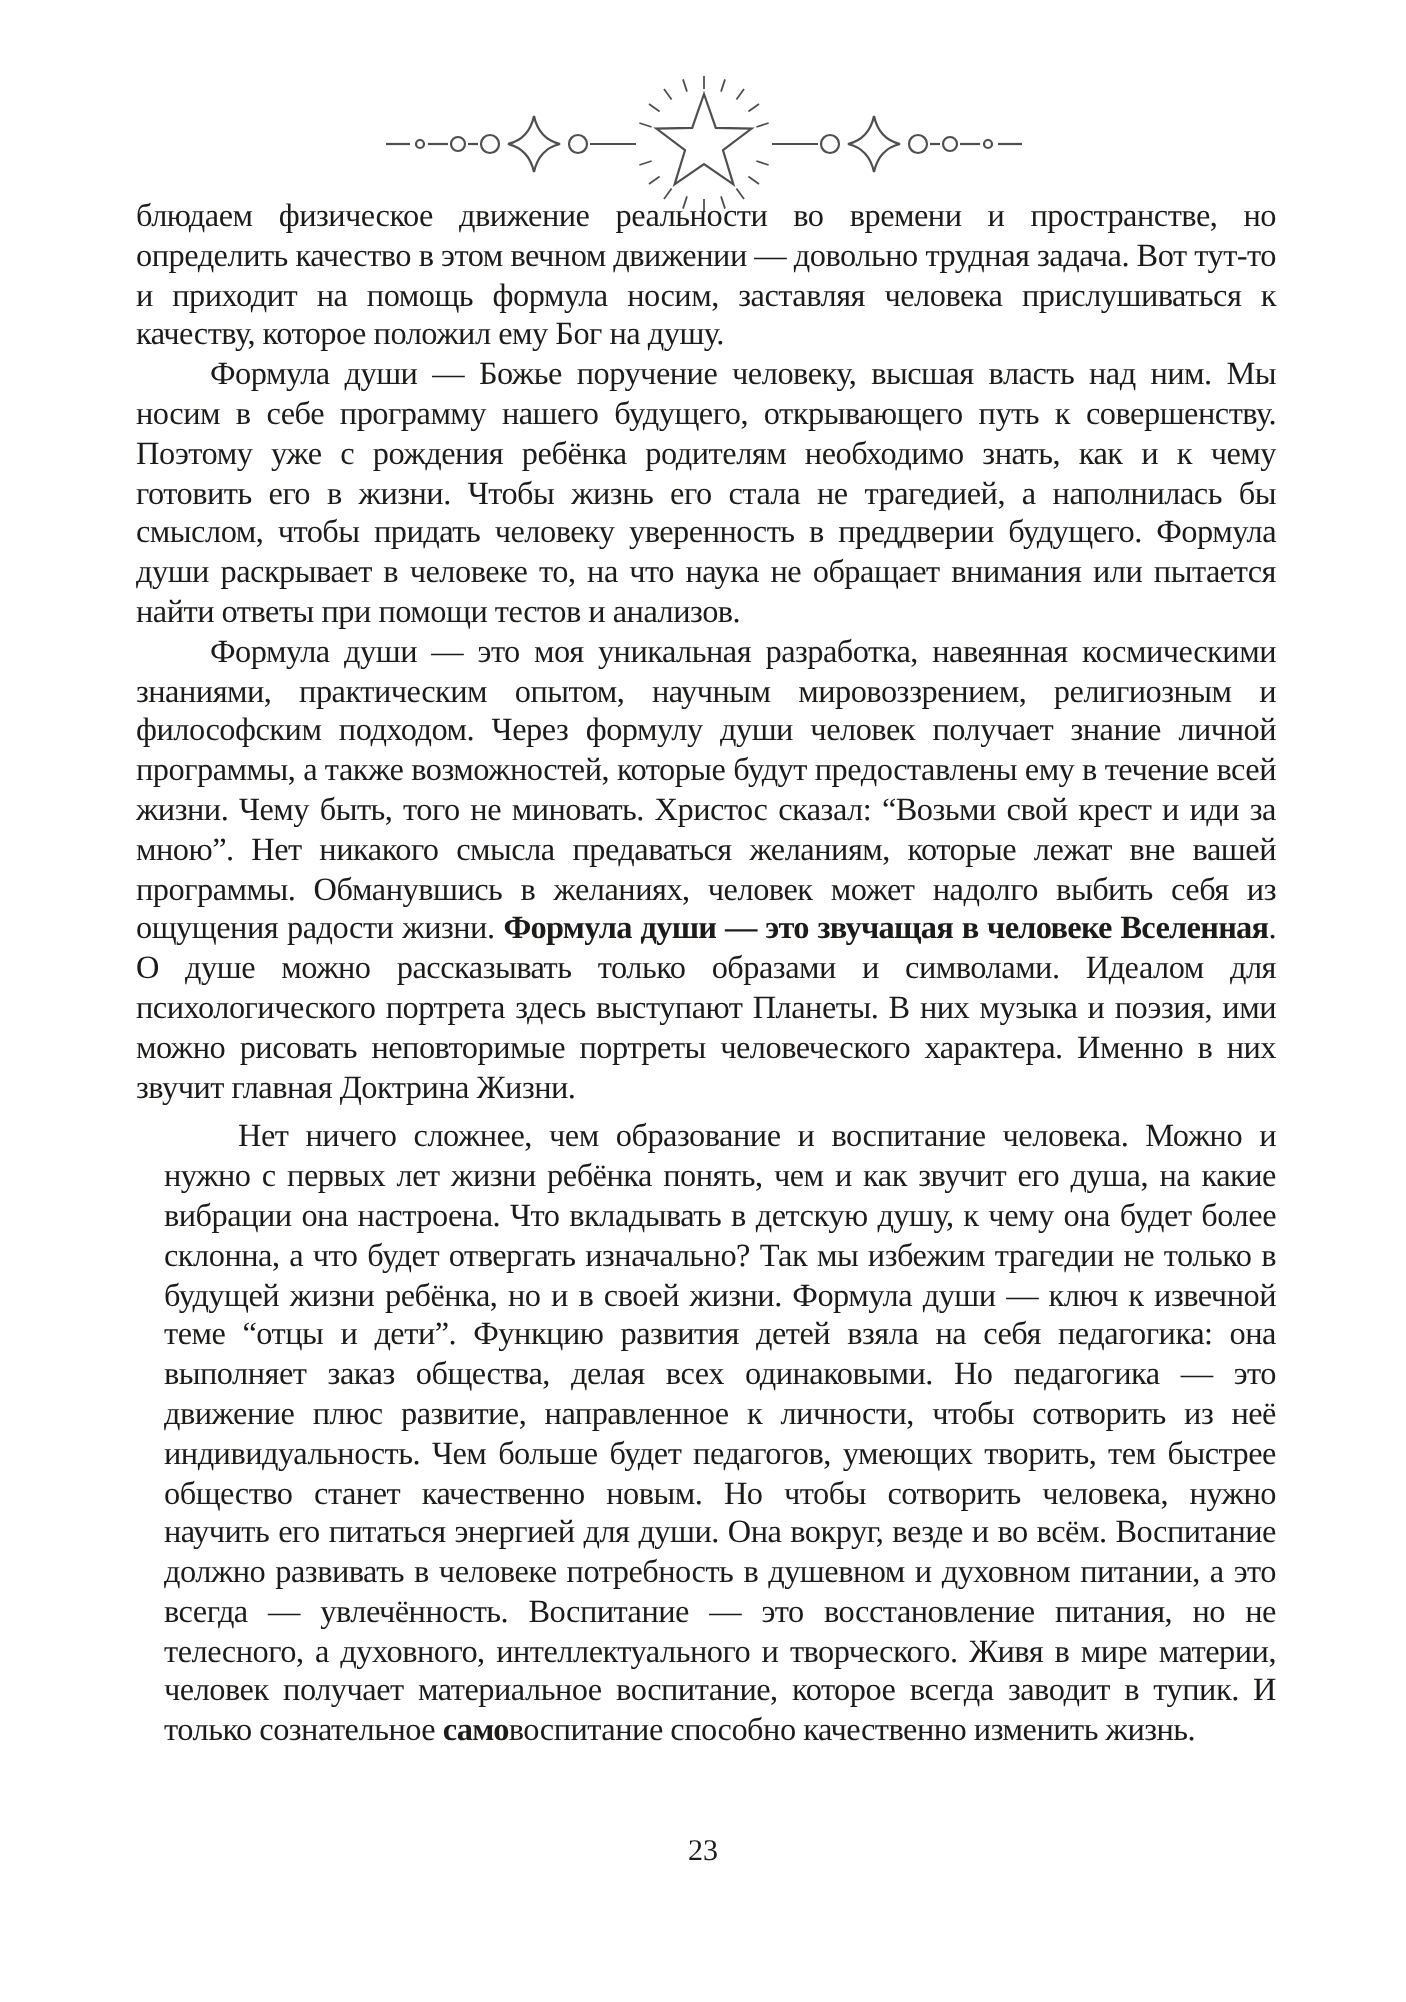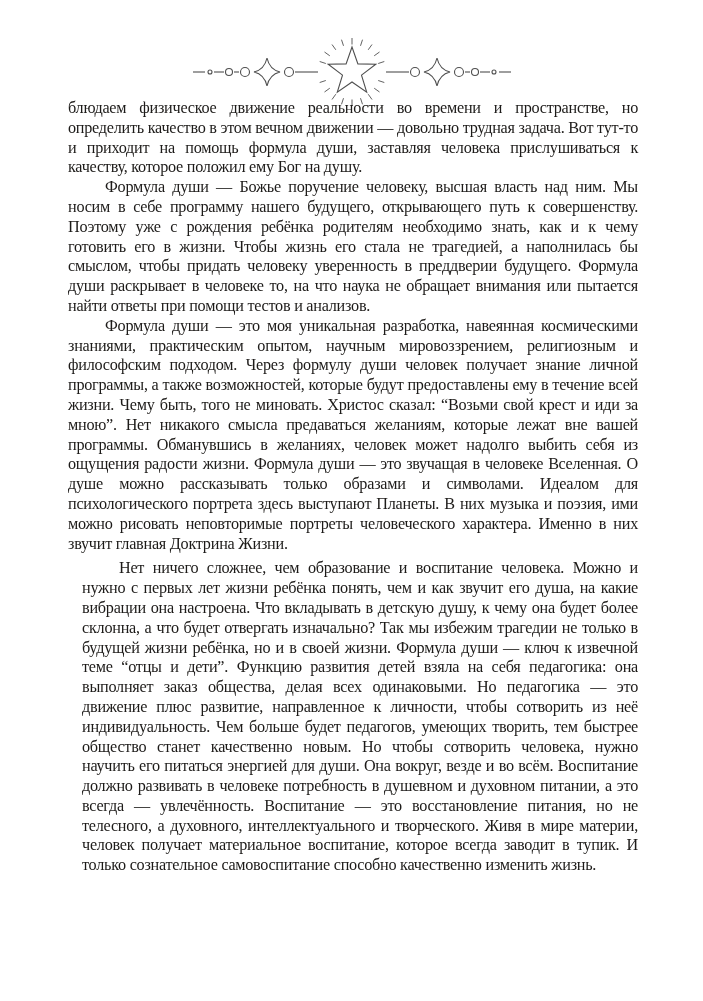--- a/index.html
+++ b/index.html
@@ -44,21 +44,21 @@
     padding: 0;
   }
   .text-block p.para.indent {
     text-indent: 37px;
   }
   .text-block p.para.gap {
     margin-top: 5px;
     margin-left: 14px;
   }
   .text-block b {
-    font-weight: normal;
+    font-weight: bold;
     letter-spacing: -0.35px;
   }
   .page-number {
     position: absolute;
     top: 916px;
     left: 0;
     width: 100%;
     text-align: center;
     font-size: 15px;
     line-height: 20px;
@@ -120,20 +120,21 @@
         <circle cx="283" cy="36" r="3.5"></circle>
         <line x1="288" y1="36" x2="298" y2="36"></line>
         <circle cx="302" cy="36" r="2"></circle>
         <line x1="307" y1="36" x2="319" y2="36"></line>
       </g>
     </svg>
   </div>
 
   <div class="text-block">
 
-  <p class="para"><span>блюдаем физическое движение реальности во времени и пространстве, но определить качество в этом вечном движении — довольно трудная задача. Вот тут-то и приходит на помощь формула души, заставляя человека прислушиваться к качеству, которое положил ему Бог на душу.</span></p>
+  <p class="para"><span>блюдаем физическое движение реальности во времени и пространстве, но определить качество в этом вечном движении — довольно трудная задача. Вот тут-то и приходит на помощь формула носим, заставляя человека прислушиваться к качеству, которое положил ему Бог на душу.</span></p>
       <p class="para indent"><span>Формула души — Божье поручение человеку, высшая власть над ним. Мы носим в себе программу нашего будущего, открывающего путь к совершенству. Поэтому уже с рождения ребёнка родителям необходимо знать, как и к чему готовить его в жизни. Чтобы жизнь его стала не трагедией, а наполнилась бы смыслом, чтобы придать человеку уверенность в преддверии будущего. Формула души раскрывает в человеке то, на что наука не обращает внимания или пытается найти ответы при помощи тестов и анализов.</span></p>
       <p class="para indent"><span>Формула души — это моя уникальная разработка, навеянная космическими знаниями, практическим опытом, научным мировоззрением, религиозным и философским подходом. Через формулу души человек получает знание личной программы, а также возможностей, которые будут предоставлены ему в течение всей жизни. Чему быть, того не миновать. Христос сказал: “Возьми свой крест и иди за мною”. Нет никакого смысла предаваться желаниям, которые лежат вне вашей программы. Обманувшись в желаниях, человек может надолго выбить себя из ощущения радости жизни. </span><b>Формула души — это звучащая в человеке Вселенная</b><span>. О душе можно рассказывать только образами и символами. Идеалом для психологического портрета здесь выступают Планеты. В них музыка и поэзия, ими можно рисовать неповторимые портреты человеческого характера. Именно в них звучит главная Доктрина Жизни.</span></p>
       <p class="para indent gap"><span>Нет ничего сложнее, чем образование и воспитание человека. Можно и нужно с первых лет жизни ребёнка понять, чем и как звучит его душа, на какие вибрации она настроена. Что вкладывать в детскую душу, к чему она будет более склонна, а что будет отвергать изначально? Так мы избежим трагедии не только в будущей жизни ребёнка, но и в своей жизни. Формула души — ключ к извечной теме “отцы и дети”. Функцию развития детей взяла на себя педагогика: она выполняет заказ общества, делая всех одинаковыми. Но педагогика — это движение плюс развитие, направленное к личности, чтобы сотворить из неё индивидуальность. Чем больше будет педагогов, умеющих творить, тем быстрее общество станет качественно новым. Но чтобы сотворить человека, нужно научить его питаться энергией для души. Она вокруг, везде и во всём. Воспитание должно развивать в человеке потребность в душевном и духовном питании, а это всегда — увлечённость. Воспитание — это восстановление питания, но не телесного, а духовного, интеллектуального и творческого. Живя в мире материи, человек получает материальное воспитание, которое всегда заводит в тупик. И только сознательное </span><b>само</b><span>воспитание способно качественно изменить жизнь.</span></p>
     </div>
 
+  <div class="page-number">23</div>
 
 </div>
 
 </body></html>

